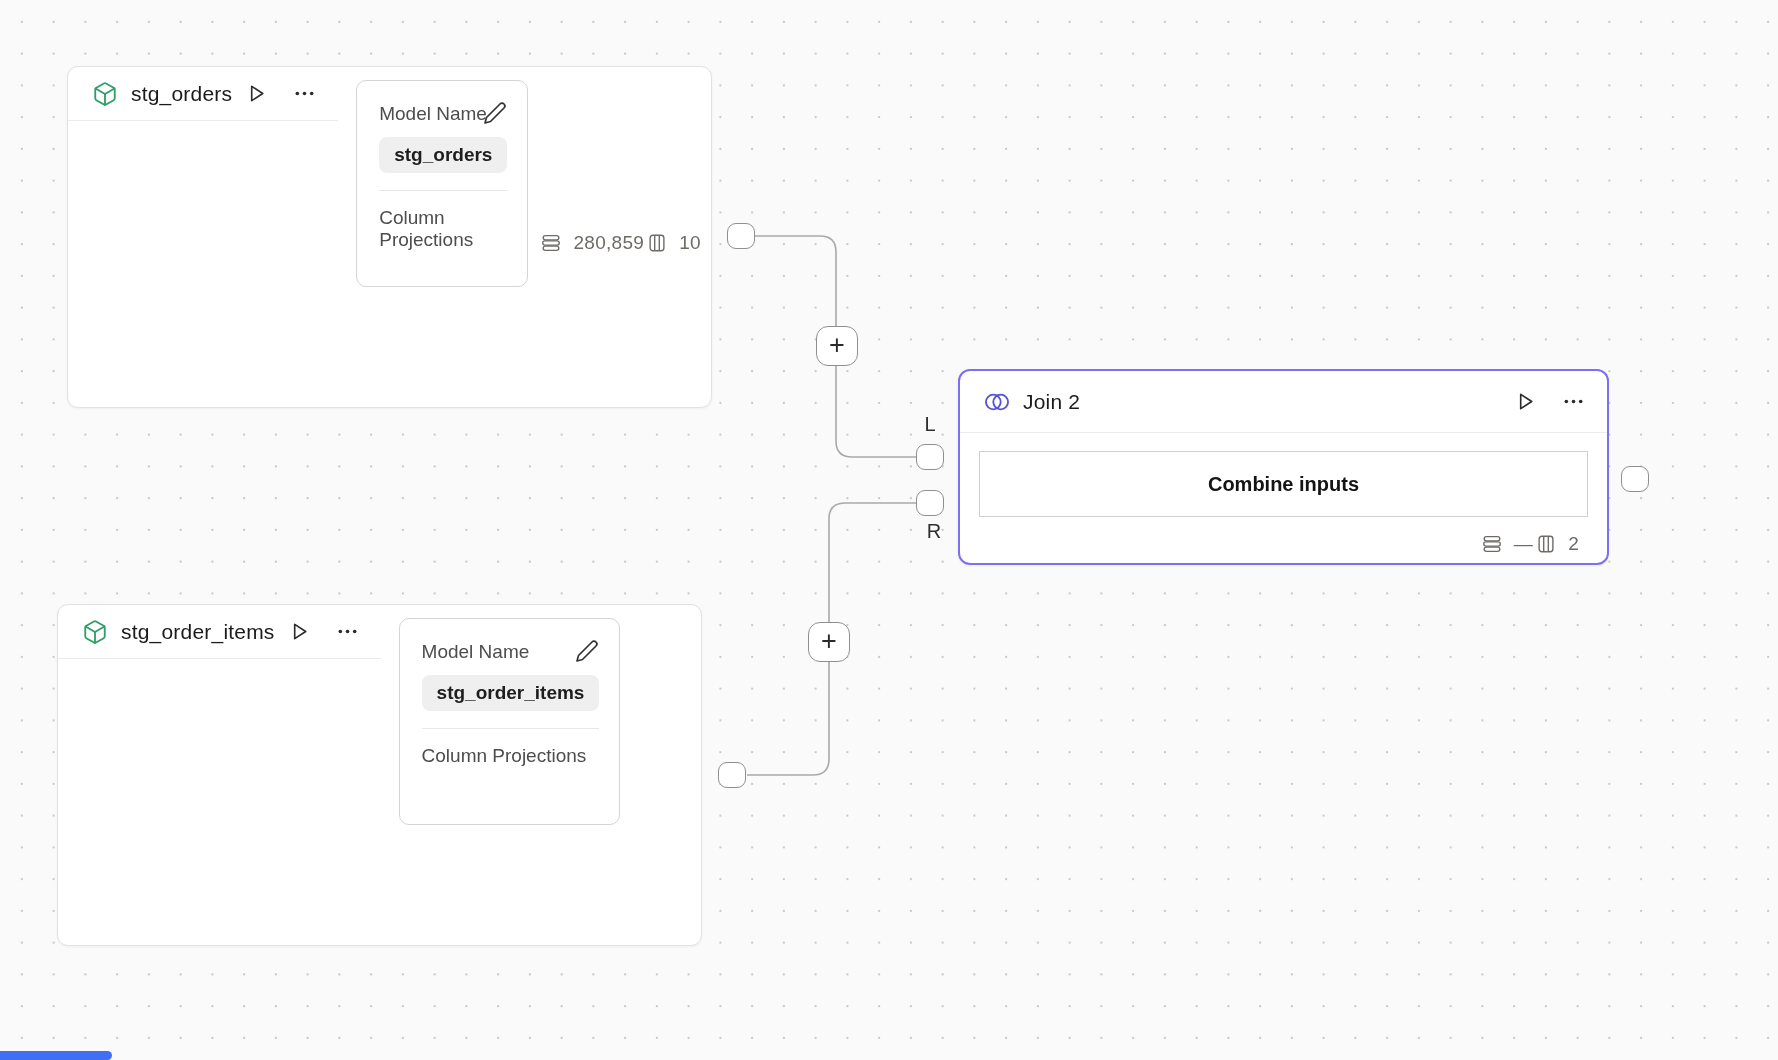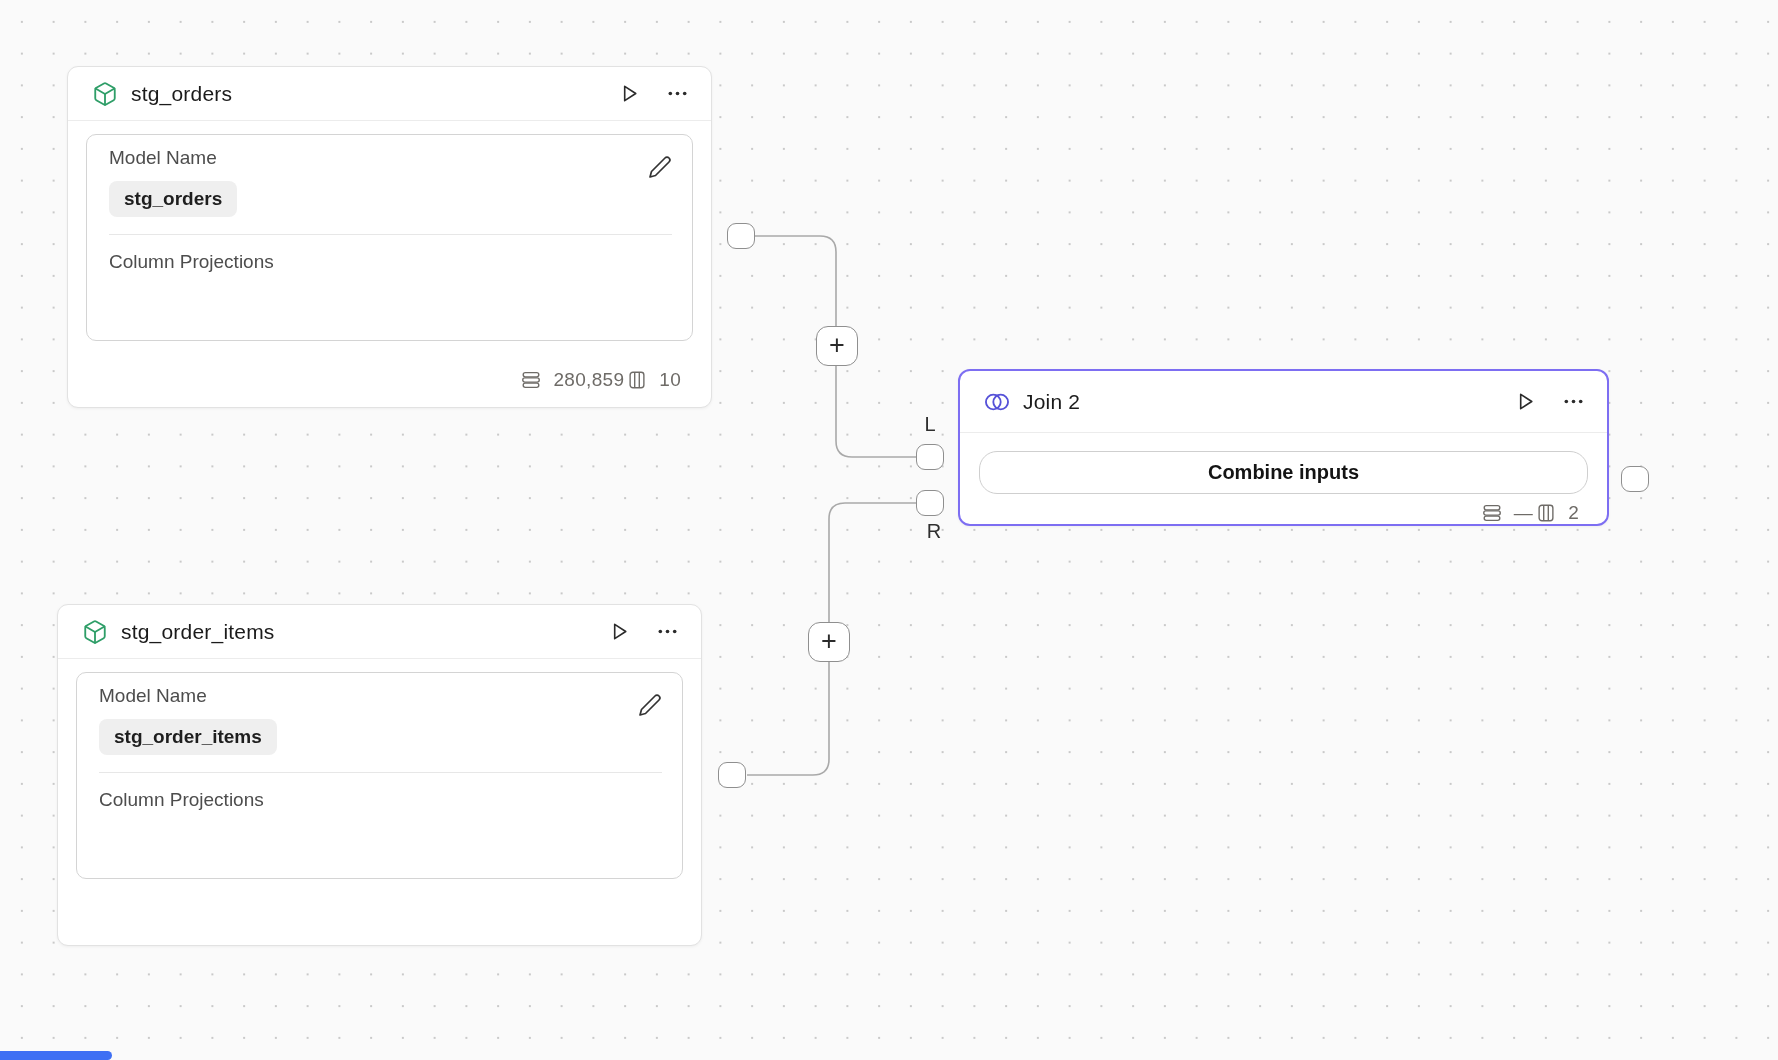--- a/index.html
+++ b/index.html
@@ -15,36 +15,36 @@
   }
 
   svg.edges { position:absolute; left:0; top:0; width:1778px; height:1060px; pointer-events:none; }
   svg.edges path { stroke:#a9a9a9; stroke-width:1.6; fill:none; }
 
   
   .node {
     position:absolute; background:#ffffff;
     border:1px solid #e2e2e2; border-radius:11px;
     box-shadow:0 1px 3px rgba(0,0,0,.05);
-    display:flex; flex-direction:column;
+    display:flex; 
   }
   .node-header {
     height:54px; flex:0 0 auto;
     display:flex; align-items:center;
     padding:0 22px 0 24px; gap:13px;
     border-bottom:1px solid #ececec;
   }
   .node-title { font-size:21px; font-weight:500; color:#1b1b1b; letter-spacing:.2px; }
   .header-actions { margin-left:auto; display:flex; align-items:center; gap:25px; }
   .icon-btn { display:flex; align-items:center; cursor:pointer; background:none; border:none; padding:0; }
 
   .inner-card {
-    position:relative; margin:13px 18px 0 18px; height:207px;
+    position:relative; margin:13px 12px 0 18px; height:207px;
     border:1px solid #d4d4d4; border-radius:10px;
-    padding:12px 20px 0 22px; background:#fff;
+    padding:22px 20px 0 22px; background:#fff;
   }
   .pencil { position:absolute; top:20px; right:20px; }
   .field-label { font-size:19px; color:#4d4d4d; margin-bottom:12px; }
   .chip {
     display:inline-flex; align-items:center; gap:9px;
     background:#efefef; border-radius:8px;
     padding:7px 15px; font-size:19px; font-weight:700; color:#1e1e1e;
   }
   .card-divider { border:none; border-top:1px solid #e7e7e7; margin:17px 0 16px 0; }
 
@@ -59,21 +59,21 @@
   
   .join-node {
     position:absolute; background:#ffffff;
     border:2px solid #7d6ef2; border-radius:12px;
     display:flex; flex-direction:column;
     box-shadow:0 1px 3px rgba(0,0,0,.05);
   }
   .join-node .node-header { height:62px; padding:0 22px 0 24px; }
   .combine-btn {
     margin:18px 19px 0 19px; height:66px;
-    border:1px solid #cfcfcf; border-radius:18px; background:#fff;
+    border:1px solid #cfcfcf; border-radius:0; background:#fff;
     font-family:inherit; font-size:20px; font-weight:700; color:#141414;
     display:flex; align-items:center; justify-content:center; cursor:pointer;
   }
   .join-node .node-footer { padding:8px 28px 0 0; }
 
   
   .port {
     position:absolute; width:28px; height:26px;
     background:#fff; border:1.6px solid #8f8f8f; border-radius:9px;
   }
@@ -199,21 +199,21 @@
       <div class="field-label">Model Name</div>
       <span class="chip">
         <span>stg_order_items</span>
       </span>
       <hr class="card-divider">
       <div class="field-label">Column Projections</div>
     </div>
 
   </div>
 
-  <div class="join-node" style="left:958px; top:369px; width:651px; height:157px;">
+  <div class="join-node" style="left:958px; top:369px; width:651px; height:196px;">
     <div class="node-header">
       <span style="display:flex;">
         <svg width="26" height="26" viewBox="0 0 24 24" fill="none" stroke="#5551d8" stroke-width="1.7">
           <circle cx="8.6" cy="12" r="6.8"></circle>
             <circle cx="15.4" cy="12" r="6.8"></circle>
         </svg>
       </span>
       <span class="node-title">Join 2</span>
       <span class="header-actions">
         <button class="icon-btn">

